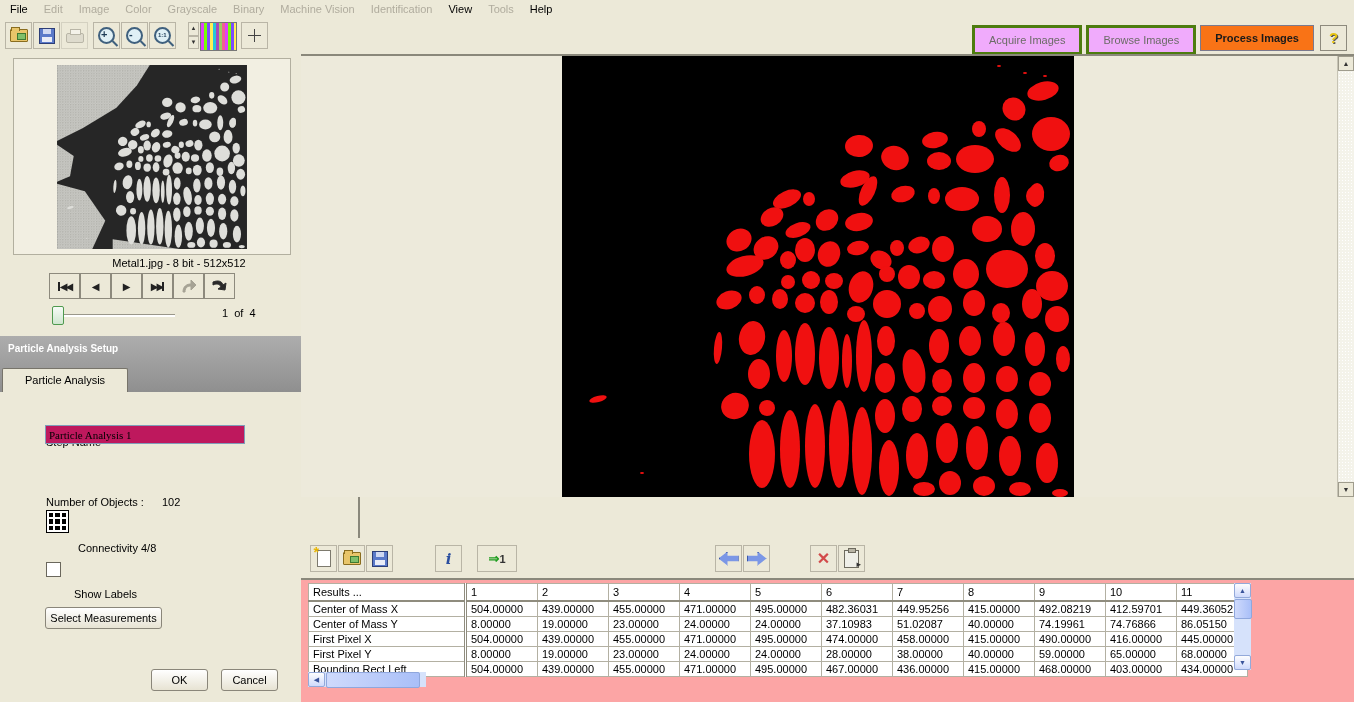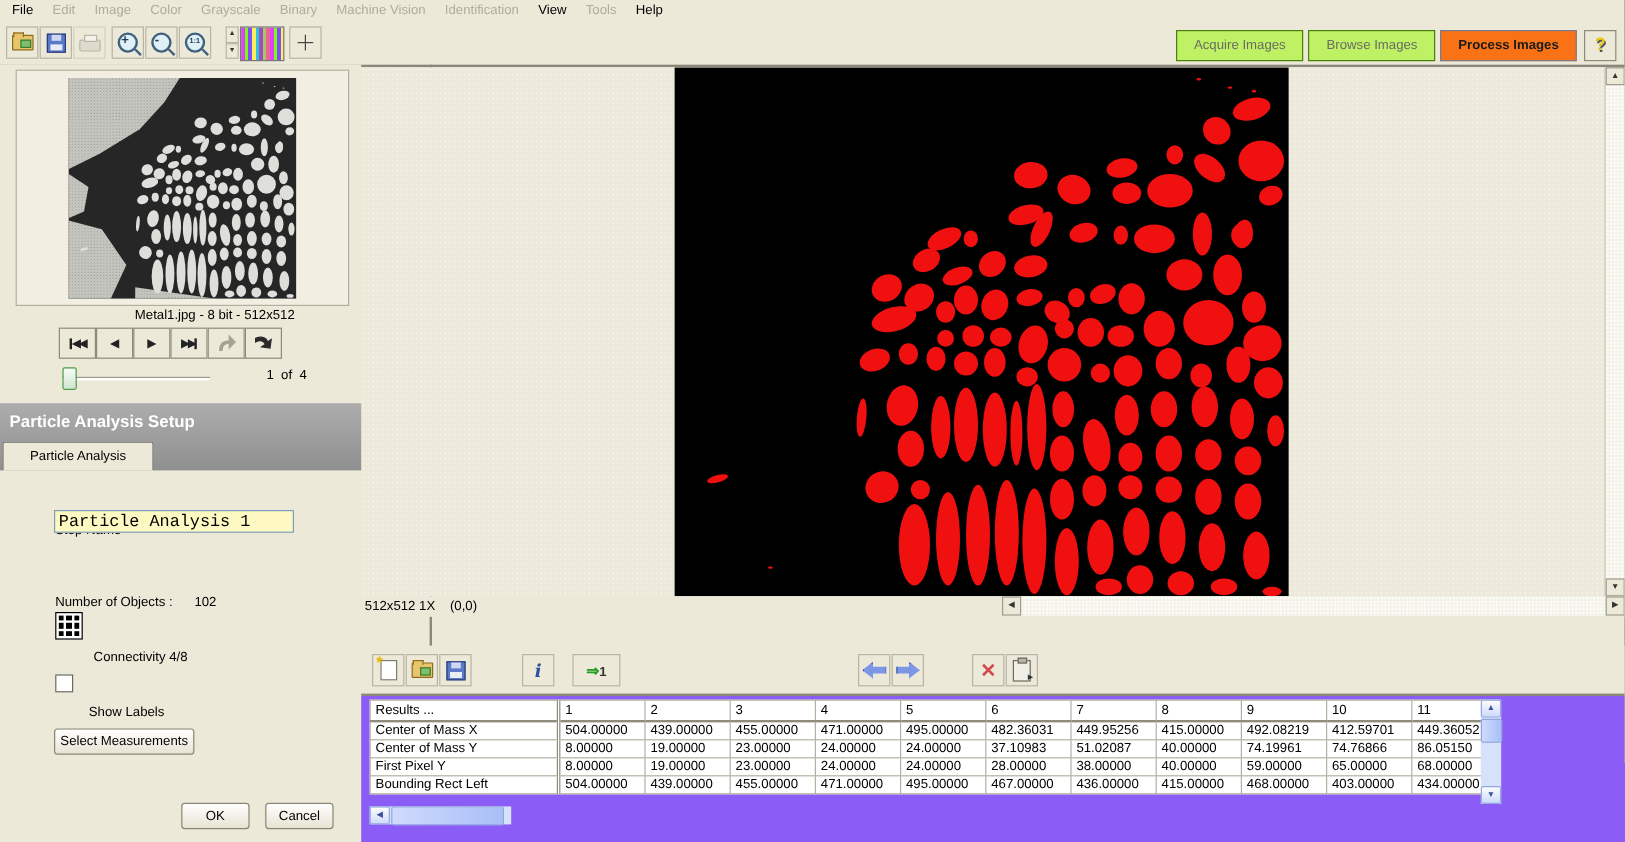--- a/index.html
+++ b/index.html
@@ -27,45 +27,45 @@
   .mag .sig{position:absolute;left:1px;top:-1px;font-weight:bold;font-size:11px;color:#1d3c57;}
   .mag .oneone{position:absolute;left:2px;top:3px;font-weight:bold;font-size:6px;color:#1d3c57;}
   #palette-strip{position:absolute;left:200px;top:4px;width:35px;height:27px;border:1px solid #777;
      background:repeating-linear-gradient(90deg,#e040fb 0 3px,#76ff03 3px 6px,#7c4dff 6px 9px,#ffee58 9px 12px,#26c6da 12px 15px,#ab47bc 15px 18px,#9ccc65 18px 21px,#f06292 21px 24px);}
   #spinner{position:absolute;left:188px;top:4px;width:11px;height:27px;display:flex;flex-direction:column;}
   #spinner span{flex:1;border:1px solid #b9b5a6;background:#ece9d8;font-size:6px;line-height:11px;text-align:center;color:#333;}
   .cross{position:relative;width:13px;height:13px;}
   .cross::before{content:'';position:absolute;left:0;top:6px;width:13px;height:1px;background:#444;}
   .cross::after{content:'';position:absolute;left:6px;top:0;width:1px;height:13px;background:#444;}
   #mode-buttons{position:absolute;right:40px;top:7px;display:flex;gap:4px;}
-  .mode-btn{height:24px;padding:0 14px;border:1px solid #4d7c0f;background:#bef264;display:flex;align-items:center;color:#6b6b66;}
+  .mode-btn{height:24px;padding:0 14px;border:3px solid #4d7c0f;background:#f0abfc;display:flex;align-items:center;color:#6b6b66;}
   .mode-btn.active{background:#f97316;border:1px solid #7a7a8e;color:#1a1a1a;font-weight:bold;}
   #help-btn{position:absolute;right:7px;top:7px;width:25px;height:24px;border:1px solid #8d8a7d;background:#ece9d8;
      font-weight:bold;font-size:15px;color:#e7c410;text-align:center;line-height:23px;text-shadow:1px 1px 0 #555;}
   
   #left-panel{position:absolute;left:0;top:54px;width:360px;height:648px;background:#ece9d8;border-right:2px solid #8a887b;box-sizing:border-box;}
   #thumb-box{position:absolute;left:13px;top:4px;width:276px;height:195px;border:1px solid #b2af9f;background:#f2efe2;
      display:flex;align-items:center;justify-content:center;}
   #thumb-caption{position:absolute;left:0;top:203px;width:100%;text-align:center;}
   #nav-row{position:absolute;left:49px;top:219px;display:flex;}
   .nav-btn{width:31px;height:26px;border:1px solid #8d8a7d;background:#ece9d8;display:flex;align-items:center;justify-content:center;
      font-size:10px;color:#222;box-sizing:border-box;}
   .nav-btn .bar{display:inline-block;width:2px;height:9px;background:#222;}
   .nav-btn.dis2 svg path{stroke:#a5a294;fill:#a5a294;}
   #slider-track{position:absolute;left:52px;top:260px;width:123px;height:2px;background:#fff;border-top:1px solid #9a978a;}
   #slider-thumb{position:absolute;left:52px;top:252px;width:10px;height:17px;background:linear-gradient(#f7fbf7,#cfe6cf);
      border:1px solid #4f9a4f;border-radius:2px;}
   #page-counter{position:absolute;left:222px;top:253px;white-space:pre;}
   #setup-header{position:absolute;left:0;top:282px;width:100%;height:56px;background:linear-gradient(#adadad,#8f8f8f);}
-  #setup-title{position:absolute;left:8px;top:7px;color:#fff;font-weight:bold;font-size:14px;}
+  #setup-title{position:absolute;left:8px;top:7px;color:#fff;font-weight:bold;font-size:10px;}
   #setup-tab{position:absolute;left:2px;bottom:0;height:23px;padding:0 22px;background:#ece9d8;border:1px solid #77746a;border-bottom:none;
      border-radius:2px 2px 0 0;line-height:23px;}
   .lbl{position:absolute;margin-top:26px;}
-  #step-name-input{position:absolute;left:45px;top:371px;width:200px;height:19px;border:1px solid #7f9db9;background:#fef9c3;
-     font-family:Liberation Mono, monospace;font-size:14px;padding:1px 3px;box-sizing:border-box;}
+  #step-name-input{position:absolute;left:45px;top:371px;width:200px;height:19px;border:1px solid #7f9db9;background:#be185d;
+     font-family:Liberation Serif, serif;font-size:11px;padding:1px 3px;box-sizing:border-box;}
   #conn-icon{position:absolute;left:46px;top:456px;width:23px;height:23px;background:#fff;border:1px solid #000;box-sizing:border-box;
      display:grid;grid-template-columns:repeat(3,1fr);grid-template-rows:repeat(3,1fr);gap:2px;padding:2px;}
   #conn-icon div{background:#000;}
   #show-labels-box{position:absolute;left:46px;top:508px;width:13px;height:13px;background:#fff;border:1px solid #6a675c;}
   .xp-btn{position:absolute;height:22px;border:1px solid #8a867a;border-radius:3px;background:linear-gradient(#ffffff,#e7e3d3);
      font-family:"Liberation Sans",sans-serif;font-size:11px;text-align:center;line-height:20px;box-sizing:border-box;}
   
   #image-area{position:absolute;left:301px;top:54px;width:1053px;height:458px;border-top:2px solid #8a887b;box-sizing:border-box;}
   #viewport{position:absolute;left:0;top:0;width:1036px;height:441px;background-color:#edeadb;
      background-image:radial-gradient(#ffffff 22%,transparent 24%);background-size:4px 4px;overflow:hidden;}
@@ -89,21 +89,21 @@
   .run1{color:#1f9e1f;font-weight:bold;font-size:13px;white-space:nowrap;}
   .run1 b{color:#333;font-size:11px;}
   .blk-arrow{width:18px;height:12px;background:#7b97e6;border:1px solid #3c59a8;}
   .left-a{clip-path:polygon(0 50%,45% 0,45% 30%,100% 30%,100% 70%,45% 70%,45% 100%);}
   .right-a{clip-path:polygon(100% 50%,55% 0,55% 30%,0 30%,0 70%,55% 70%,55% 100%);}
   .redx{color:#d24a4a;font-weight:bold;font-size:16px;}
   .clip{width:13px;height:16px;background:#efefe8;border:1px solid #6d6a5e;position:relative;}
   .clip::before{content:'';position:absolute;left:3px;top:-3px;width:6px;height:3px;background:#b9b5a6;border:1px solid #6d6a5e;}
   .clip::after{content:'\25B8';position:absolute;right:-3px;bottom:-2px;color:#333;font-size:9px;}
   
-  #results-area{position:absolute;left:301px;top:580px;width:1053px;height:122px;background:#8b5cf6;}
+  #results-area{position:absolute;left:301px;top:580px;width:1053px;height:122px;background:#fca5a5;}
   #results-table{position:absolute;left:7px;top:3px;border-collapse:collapse;background:#fff;table-layout:fixed;}
   #results-table th,#results-table td{border:1px solid #b3b0a2;font-weight:normal;text-align:left;padding:0 4px;
      height:14px;font-size:11px;white-space:nowrap;overflow:hidden;}
   #results-table thead th{height:16px;border-bottom:2px solid #8f8c7e;}
   #results-table th.rowlabel,#results-table td.rowlabel{width:147px;border-right:3px double #8f8c7e;}
   #results-table .datacol{width:62px;}
   #tbl-vscroll{position:absolute;left:933px;top:3px;width:17px;height:87px;background:#d6e2fb;}
   .bluebtn{position:absolute;left:0;width:17px;height:15px;border:1px solid #93a9da;border-radius:2px;
      background:linear-gradient(#fdfdfe,#cfdafc);color:#39539b;font-size:7px;text-align:center;line-height:14px;box-sizing:border-box;}
   .bluethumb{position:absolute;background:linear-gradient(90deg,#cfdafc,#a9bff8);border:1px solid #8fa7dd;border-radius:2px;}
@@ -480,27 +480,20 @@
             <ellipse cx="478" cy="362" rx="11" ry="15" transform="rotate(0 478 362)" fill="#f01010"></ellipse>
             <ellipse cx="485" cy="407" rx="11" ry="20" transform="rotate(0 485 407)" fill="#f01010"></ellipse>
             <ellipse cx="498" cy="437" rx="8" ry="4" transform="rotate(0 498 437)" fill="#f01010"></ellipse>
           </svg>
       </div>
     </div>
     <div class="vscroll" id="img-vscroll">
       <div class="sbtn" style="top:0">▲</div>
       <div class="sbtn" style="bottom:0">▼</div>
     </div>
-    <div id="img-bottom">
-      <div id="img-status">512x512 1X    (0,0)</div>
-      <div id="img-hscroll">
-        <div class="sbtn" style="left:0;top:0">◀</div>
-        <div class="sbtn" style="left:503px;top:0">▶</div>
-      </div>
-    </div>
   </div>
 
   <div id="script-toolbar">
     <div class="sico" style="left:9px">
         <span class="page"></span>
       </div>
     <div class="sico" style="left:37px">
         <span class="folder"></span>
       </div>
     <div class="sico" style="left:65px">
@@ -567,20 +560,34 @@
             <td class="datacol">24.00000</td>
             <td class="datacol">24.00000</td>
             <td class="datacol">37.10983</td>
             <td class="datacol">51.02087</td>
             <td class="datacol">40.00000</td>
             <td class="datacol">74.19961</td>
             <td class="datacol">74.76866</td>
             <td class="datacol">86.05150</td>
           </tr>
           <tr>
+            <td class="rowlabel">First Pixel X</td>
+            <td class="datacol">504.00000</td>
+            <td class="datacol">439.00000</td>
+            <td class="datacol">455.00000</td>
+            <td class="datacol">471.00000</td>
+            <td class="datacol">495.00000</td>
+            <td class="datacol">474.00000</td>
+            <td class="datacol">458.00000</td>
+            <td class="datacol">415.00000</td>
+            <td class="datacol">490.00000</td>
+            <td class="datacol">416.00000</td>
+            <td class="datacol">445.00000</td>
+          </tr>
+          <tr>
             <td class="rowlabel">First Pixel Y</td>
             <td class="datacol">8.00000</td>
             <td class="datacol">19.00000</td>
             <td class="datacol">23.00000</td>
             <td class="datacol">24.00000</td>
             <td class="datacol">24.00000</td>
             <td class="datacol">28.00000</td>
             <td class="datacol">38.00000</td>
             <td class="datacol">40.00000</td>
             <td class="datacol">59.00000</td>

